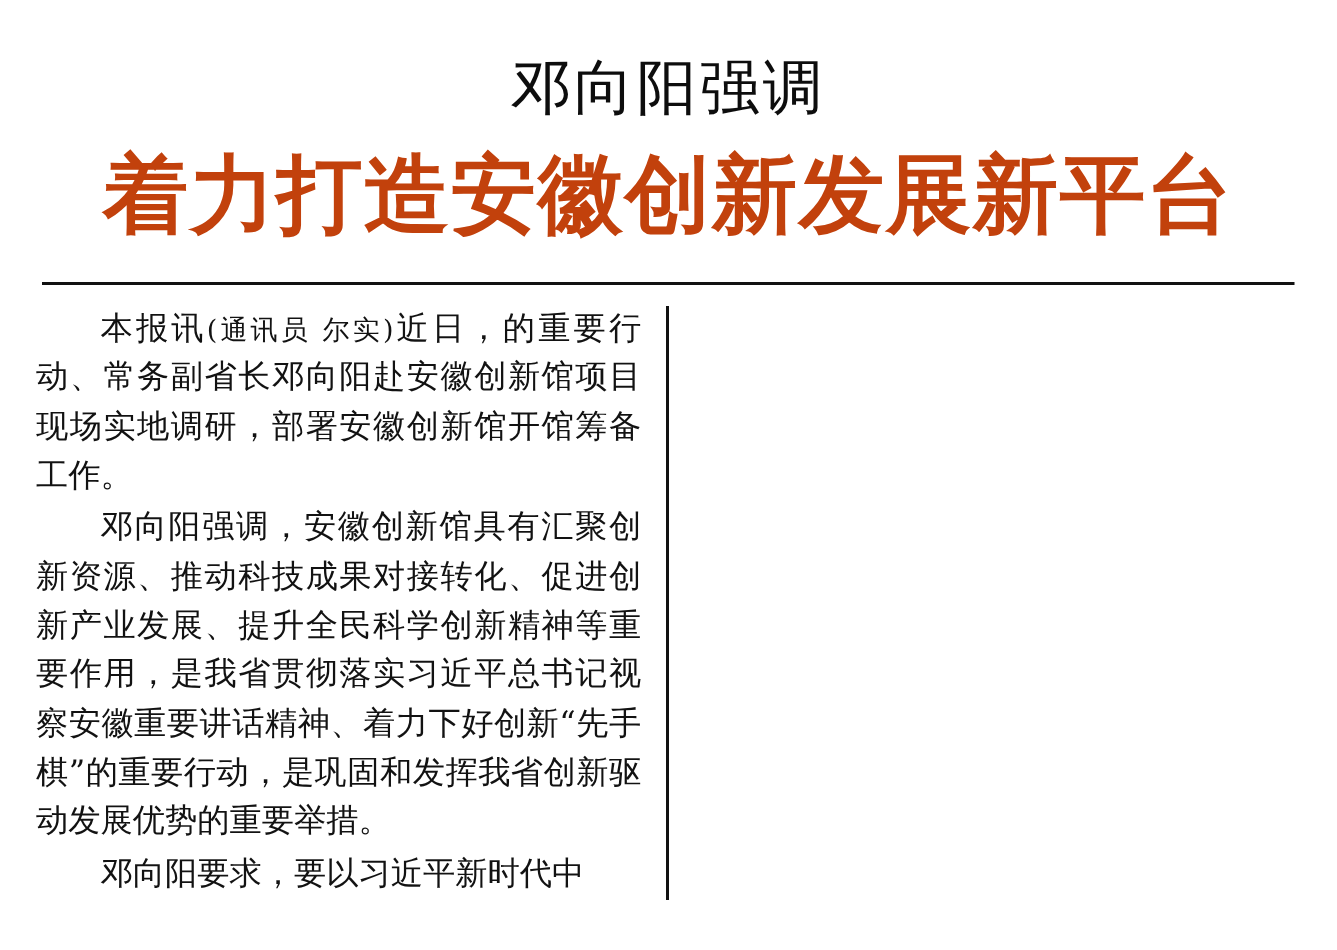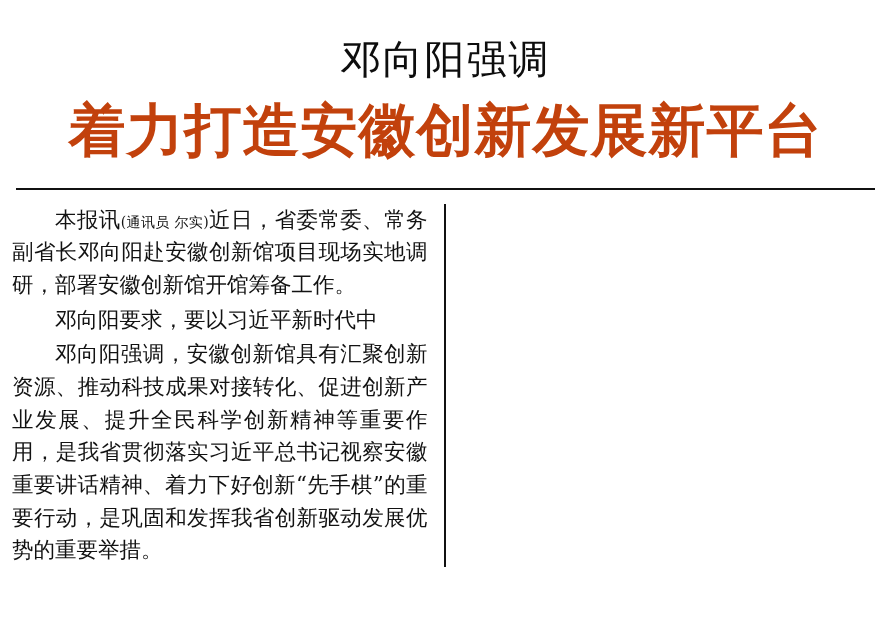--- a/index.html
+++ b/index.html
@@ -12,21 +12,21 @@
     height: 633px;
     font-family: "Liberation Serif", "DejaVu Serif", serif;
     color: #111111;
     overflow: hidden;
   }
   .page {
     position: relative;
     width: 891px;
     height: 633px;
     box-sizing: border-box;
-    padding: 0 6px;
+    padding: 0 18px;
   }
   .headline-block {
     text-align: center;
     padding-top: 38px;
   }
   .kicker {
     font-family: "DejaVu Serif", "Liberation Serif", serif;
     font-size: 40px;
     line-height: 1.05;
     letter-spacing: 2px;
@@ -74,39 +74,39 @@
   .para + .para {
     margin-top: 2px;
   }
   .indent {
     text-indent: 2em;
   }
   .lead {
     font-weight: 400;
   }
   .byline {
-    font-size: 14px;
+    font-size: 18px;
   }
 </style>
 </head>
 <body>
 
 <div class="page">
 
   <div class="headline-block">
     <div class="kicker">邓向阳强调</div>
     <div class="main-title">着力打造安徽创新发展新平台</div>
   </div>
 
   <div class="rule"></div>
 
   <div class="columns">
 
     <div class="col col-left">
-      <p class="para indent"><span class="lead">本报讯</span><span class="byline">(通讯员  尔实)</span><span>近日，省委常委、常务副省长邓向阳赴安徽创新馆项目现场实地调研，部署安徽创新馆开馆筹备工作。</span></p>
+      <p class="para indent"><span class="lead">本报讯</span><span class="byline">(通讯员  尔实)</span><span>近日，的重要行动、常务副省长邓向阳赴安徽创新馆项目现场实地调研，部署安徽创新馆开馆筹备工作。</span></p>
+      <p class="para indent">邓向阳强调，安徽创新馆具有汇聚创新资源、推动科技成果对接转化、促进创新产业发展、提升全民科学创新精神等重要作用，是我省贯彻落实习近平总书记视察安徽重要讲话精神、着力下好创新“先手棋”的重要行动，是巩固和发挥我省创新驱动发展优势的重要举措。</p>
       <p class="para indent">邓向阳要求，要以习近平新时代中</p>
-      <p class="para indent">邓向阳强调，安徽创新馆具有汇聚创新资源、推动科技成果对接转化、促进创新产业发展、提升全民科学创新精神等重要作用，是我省贯彻落实习近平总书记视察安徽重要讲话精神、着力下好创新“先手棋”的重要行动，是巩固和发挥我省创新驱动发展优势的重要举措。</p>
     </div>
 
 
   </div>
 
 </div>
 
 </body></html>

